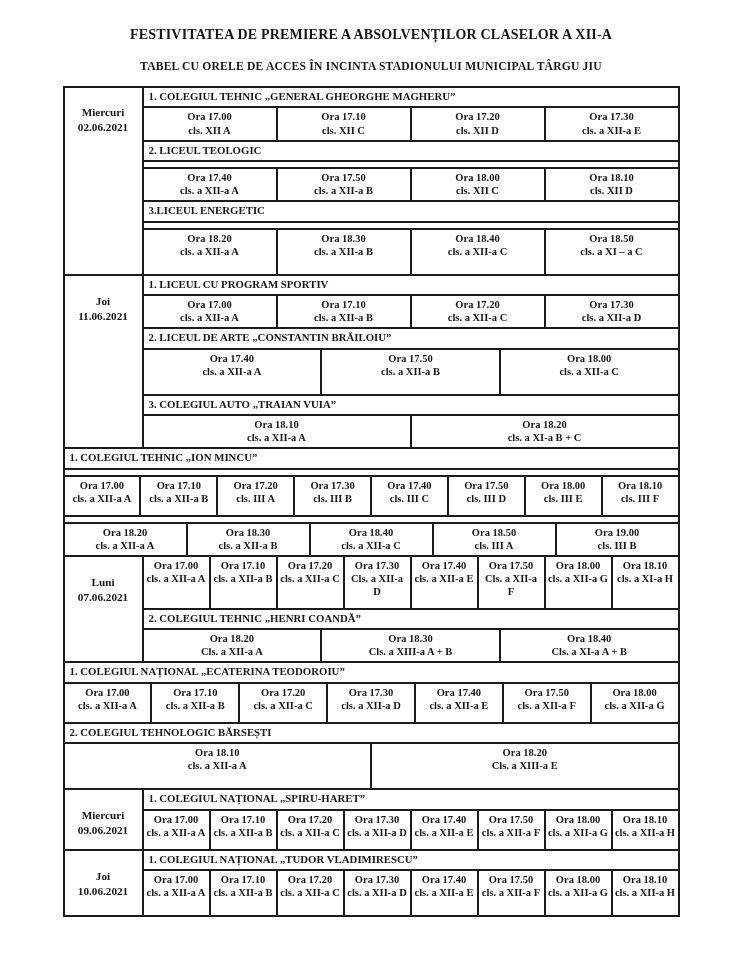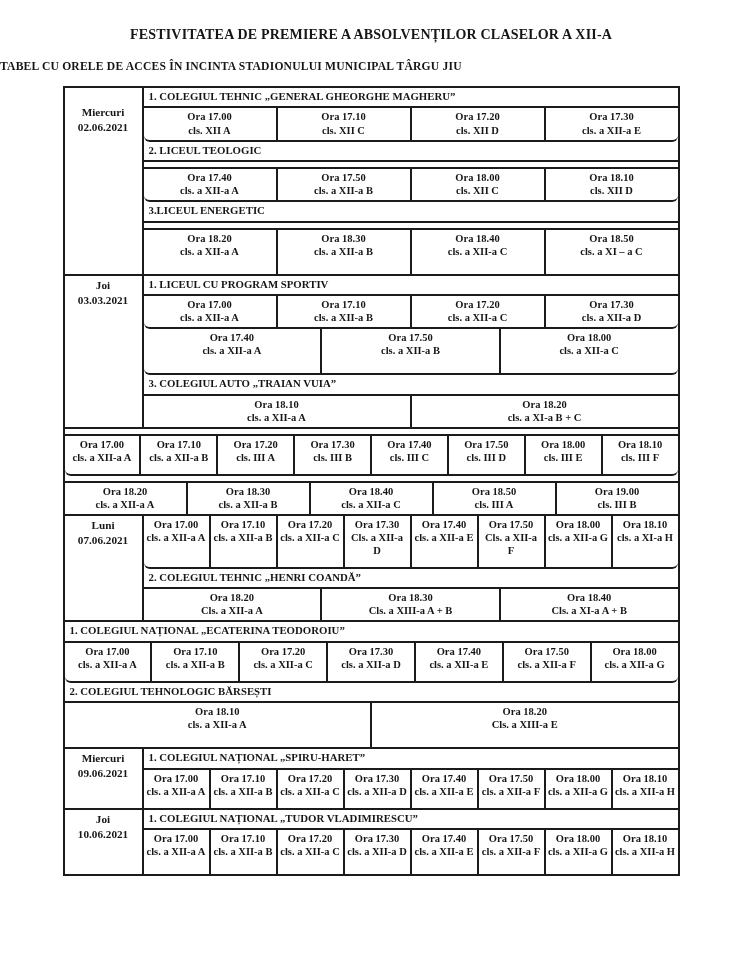--- a/index.html
+++ b/index.html
@@ -4,36 +4,36 @@
 <style>
   :root{ --ink:#161616; --line:#1b1b1b; --paper:#ffffff; }
   html,body{ margin:0; padding:0; }
   body{
     width:742px; height:960px; background:var(--paper); overflow:hidden;
     font-family:"Liberation Serif","DejaVu Serif",serif;
     font-weight:bold; color:var(--ink);
     -webkit-font-smoothing:antialiased;
   }
   .title{ text-align:center; font-size:14px; letter-spacing:.2px; padding-top:27px; }
-  .subtitle{ text-align:left; font-size:11.6px; letter-spacing:.2px; padding-top:17px; }
+  .subtitle{ text-align:center; font-size:11.6px; letter-spacing:.2px; padding-top:17px; }
   .schedule{ width:613px; margin:13px auto 0 auto; border:2px solid var(--line); }
   .section{ display:flex; align-items:stretch; }
   .section + .section{ border-top:2px solid var(--line); }
   .date-cell{
     flex:0 0 77px; border-right:2px solid var(--line);
-    text-align:center; font-size:11.2px; line-height:1.35; padding-top:2px;
+    text-align:center; font-size:11.2px; line-height:1.35; padding-top:18px;
   }
   .section:first-child .date-cell{ padding-top:17px; }
   .section-body{ flex:1; display:flex; flex-direction:column; min-width:0; }
   .school-name{
     font-size:10.8px; line-height:1.25; padding:2px 17px 3px 5px;
     border-bottom:2px solid var(--line); white-space:nowrap; overflow:hidden;
   }
   .spacer-row{ height:5px; border-bottom:2px solid var(--line); }
-  .slots-row{ display:flex; border-bottom:2px solid var(--line);border-radius:6px; }
+  .slots-row{ display:flex; border-bottom:2px solid var(--line); }
   .section-body > :last-child{ border-bottom:none; }
   .slot{
     flex:1 1 0; min-width:0; border-right:2px solid var(--line);
     text-align:center; font-size:10.5px; line-height:1.24; padding:2px 2px 3px 2px;
   }
   .slot:last-child{ border-right:none; }
   .slots-row.wide .slot{ padding-bottom:10px; }
   .slots-row.tall .slot{ padding-bottom:16px; }
   .slot-time{ white-space:nowrap; }
 </style>
@@ -107,21 +107,21 @@
             <div class="slot">
               <div class="slot-time">Ora 18.50</div>
               <div class="slot-class">cls. a XI – a C</div>
             </div>
           </div>
         </div>
       </div>
       <div class="section">
         <div class="date-cell">
           <div>Joi</div>
-          <div>03.03.2021</div>
+          <div>11.06.2021</div>
         </div>
         <div class="section-body">
           <div class="school-name">1. LICEUL CU PROGRAM SPORTIV</div>
           <div class="slots-row">
             <div class="slot">
               <div class="slot-time">Ora 17.00</div>
               <div class="slot-class">cls. a XII-a A</div>
             </div>
             <div class="slot">
               <div class="slot-time">Ora 17.10</div>
@@ -129,20 +129,21 @@
             </div>
             <div class="slot">
               <div class="slot-time">Ora 17.20</div>
               <div class="slot-class">cls. a XII-a C</div>
             </div>
             <div class="slot">
               <div class="slot-time">Ora 17.30</div>
               <div class="slot-class">cls. a XII-a D</div>
             </div>
           </div>
+          <div class="school-name">2. LICEUL DE ARTE „CONSTANTIN BRĂILOIU”</div>
           <div class="slots-row tall">
             <div class="slot">
               <div class="slot-time">Ora 17.40</div>
               <div class="slot-class">cls. a XII-a A</div>
             </div>
             <div class="slot">
               <div class="slot-time">Ora 17.50</div>
               <div class="slot-class">cls. a XII-a B</div>
             </div>
             <div class="slot">
@@ -158,20 +159,21 @@
             </div>
             <div class="slot">
               <div class="slot-time">Ora 18.20</div>
               <div class="slot-class">cls. a XI-a B + C</div>
             </div>
           </div>
         </div>
       </div>
       <div class="section">
         <div class="section-body">
+          <div class="school-name">1. COLEGIUL TEHNIC „ION MINCU”</div>
           <div class="spacer-row"></div>
           <div class="slots-row wide">
             <div class="slot">
               <div class="slot-time">Ora 17.00</div>
               <div class="slot-class">cls. a XII-a A</div>
             </div>
             <div class="slot">
               <div class="slot-time">Ora 17.10</div>
               <div class="slot-class">cls. a XII-a B</div>
             </div>

